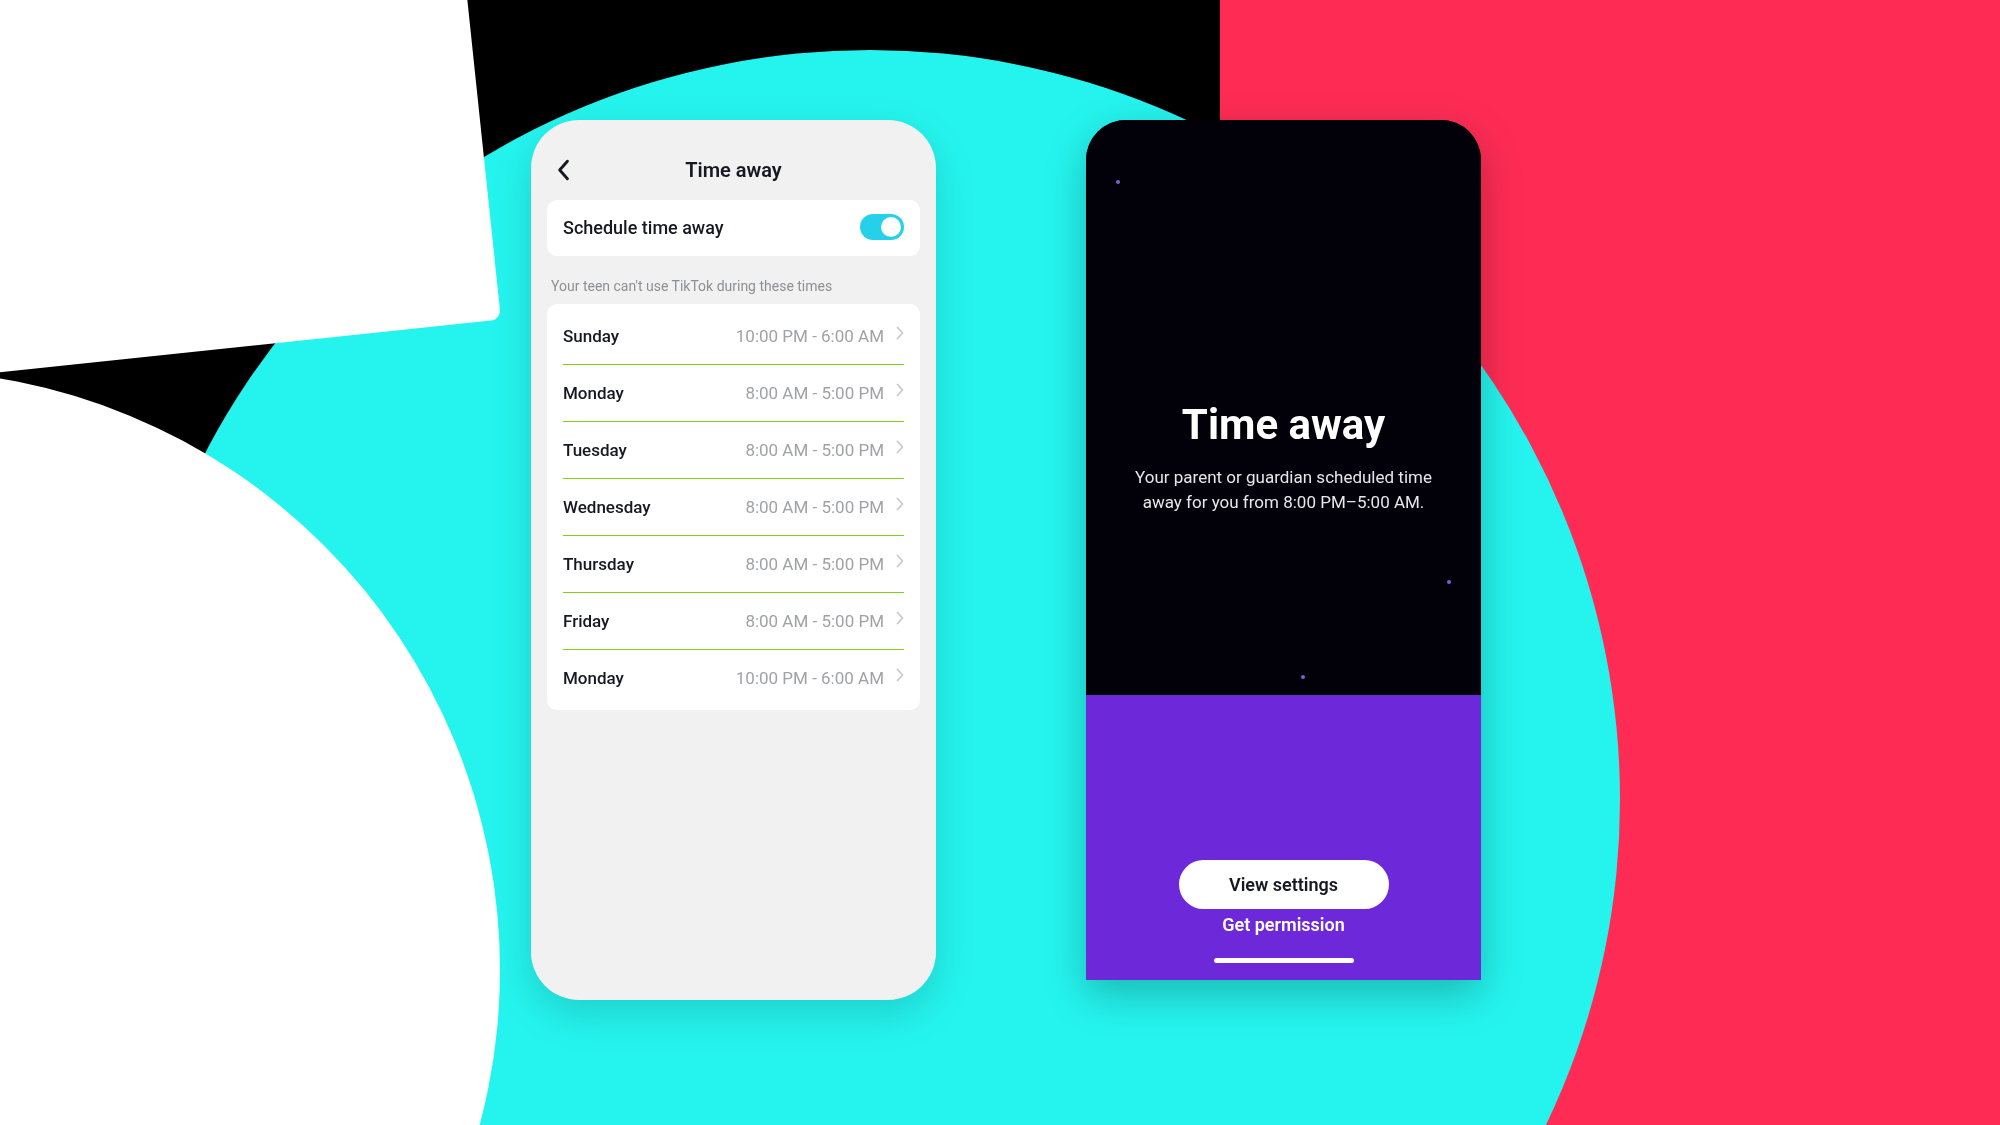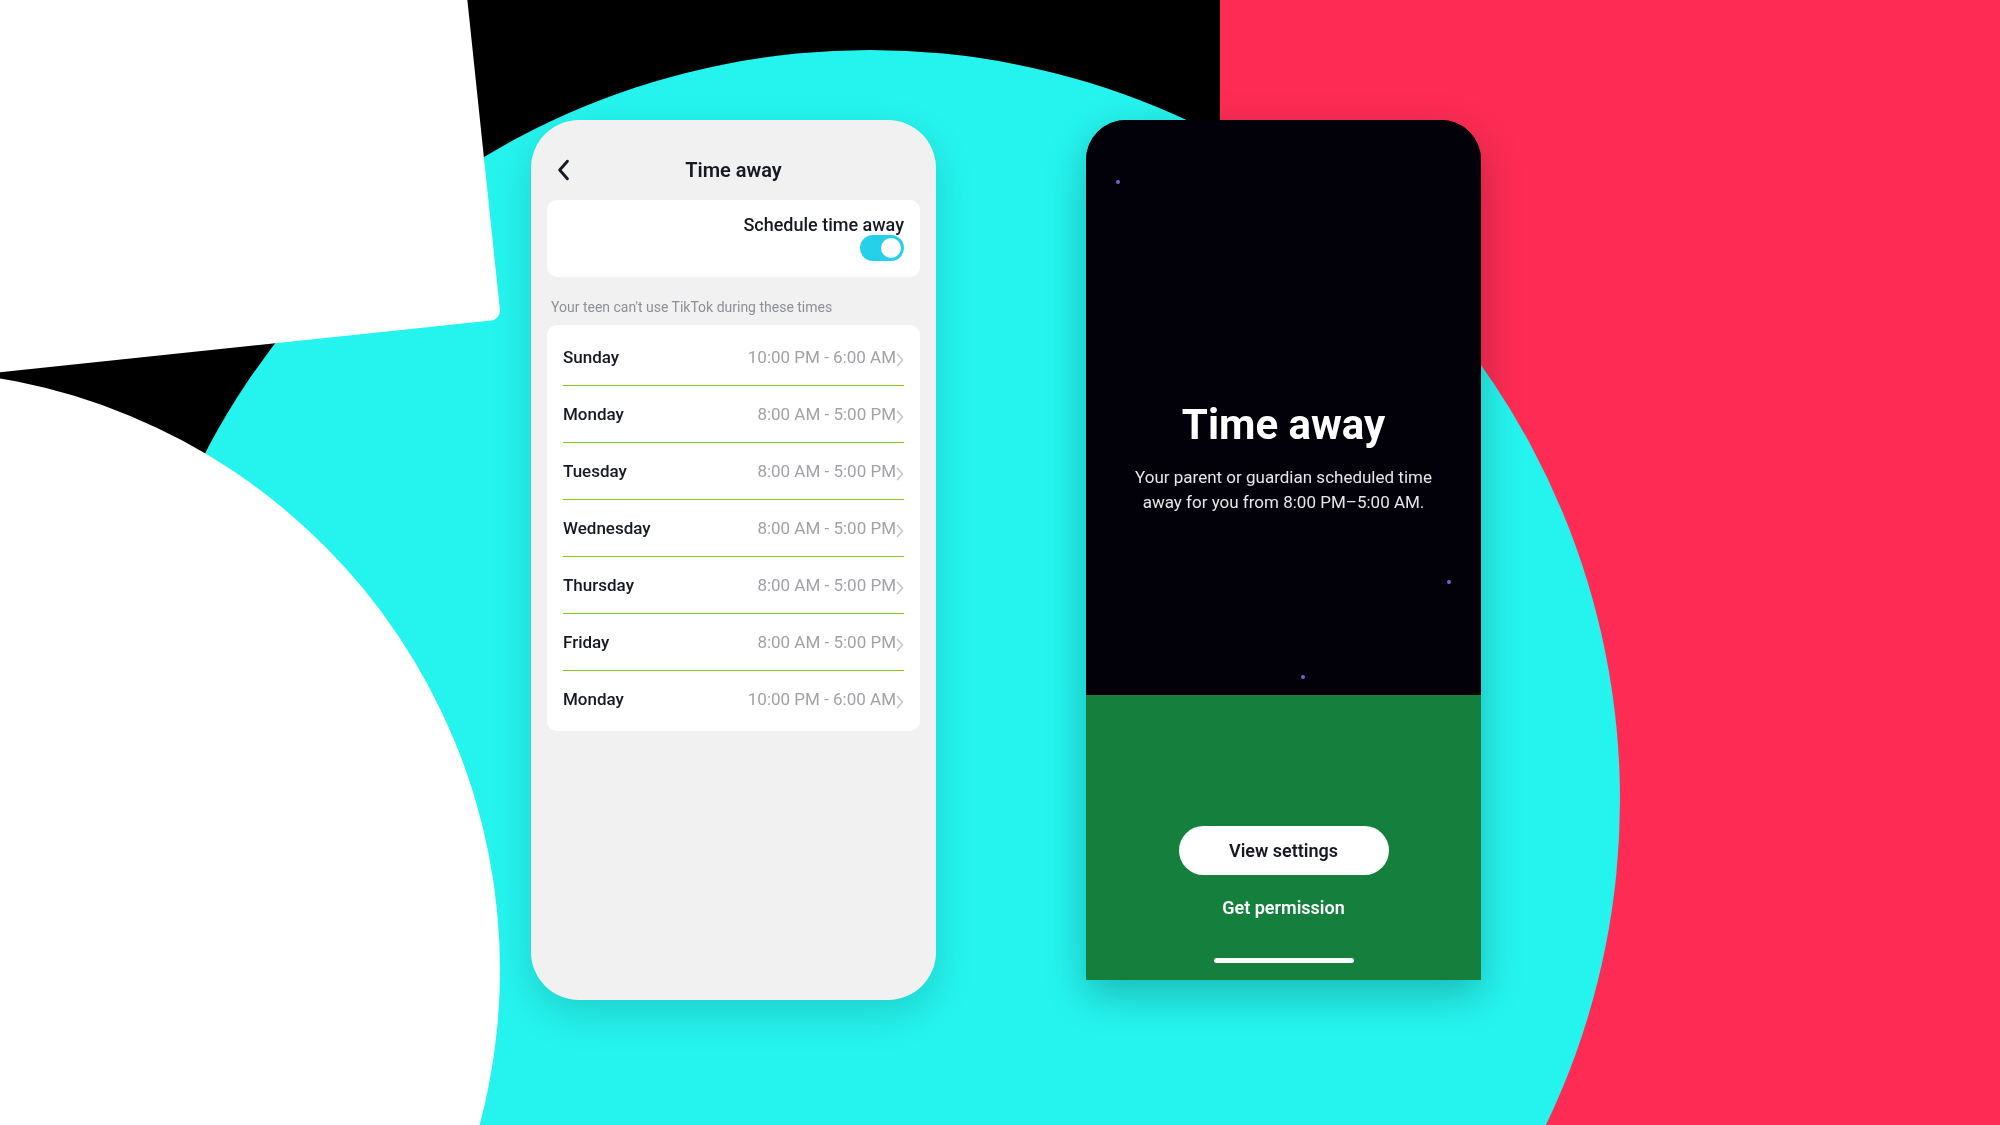--- a/index.html
+++ b/index.html
@@ -73,22 +73,21 @@
   }
   .ps-back svg { width: 14px; height: 22px; }
   .card {
     background: #fff;
     border-radius: 10px;
     padding: 14px 16px 16px;
   }
   .toggle-row {
     display: flex;
     justify-content: space-between;
-    align-items: flex-end;
-    flex-direction: column;
+    align-items: center;
   }
   .toggle-label {
     font-size: 18px;
     font-weight: 500;
     color: #161823;
   }
   .toggle {
     width: 44px; height: 26px;
     background: #25d1e8;
     border-radius: 13px;
@@ -121,21 +120,21 @@
   .day-row {
     display: flex;
     justify-content: space-between;
     align-items: center;
     padding: 18px 0;
     border-bottom: 1px solid #84cc16;
     font-size: 17px;
   }
   .day-row:last-child { border-bottom: none; }
   .day-name { color: #161823; font-weight: 500; }
-  .day-right { display: flex; align-items: flex-end; gap: 0; }
+  .day-right { display: flex; align-items: flex-start; gap: 12px; }
   .day-time { color: #a1a2a8; }
   .chevron svg { width: 8px; height: 14px; display: block; }
   
   .phone-lock {
     width: 395px;
     height: 860px;
     border-radius: 40px 40px 0 0;
     overflow: hidden;
     position: relative;
     background: #000;
@@ -158,28 +157,28 @@
     font-weight: 700;
     margin-top: 100px;
     margin-bottom: 16px;
   }
   .lock-desc {
     color: #e7e7ea;
     font-size: 17px;
     line-height: 1.45;
   }
   .lock-bottom {
-    background: #15803d;
+    background: #6d28d9;
     height: 290px;
     display: flex;
     flex-direction: column;
     justify-content: flex-end;
     align-items: center;
     padding-bottom: 22px;
-    gap: 22px;
+    gap: 5px;
   }
   .btn-primary {
     background: #fff;
     color: #161823;
     font-size: 18px;
     font-weight: 600;
     border-radius: 28px;
     padding: 14px 40px;
     width: 210px;
     text-align: center;

